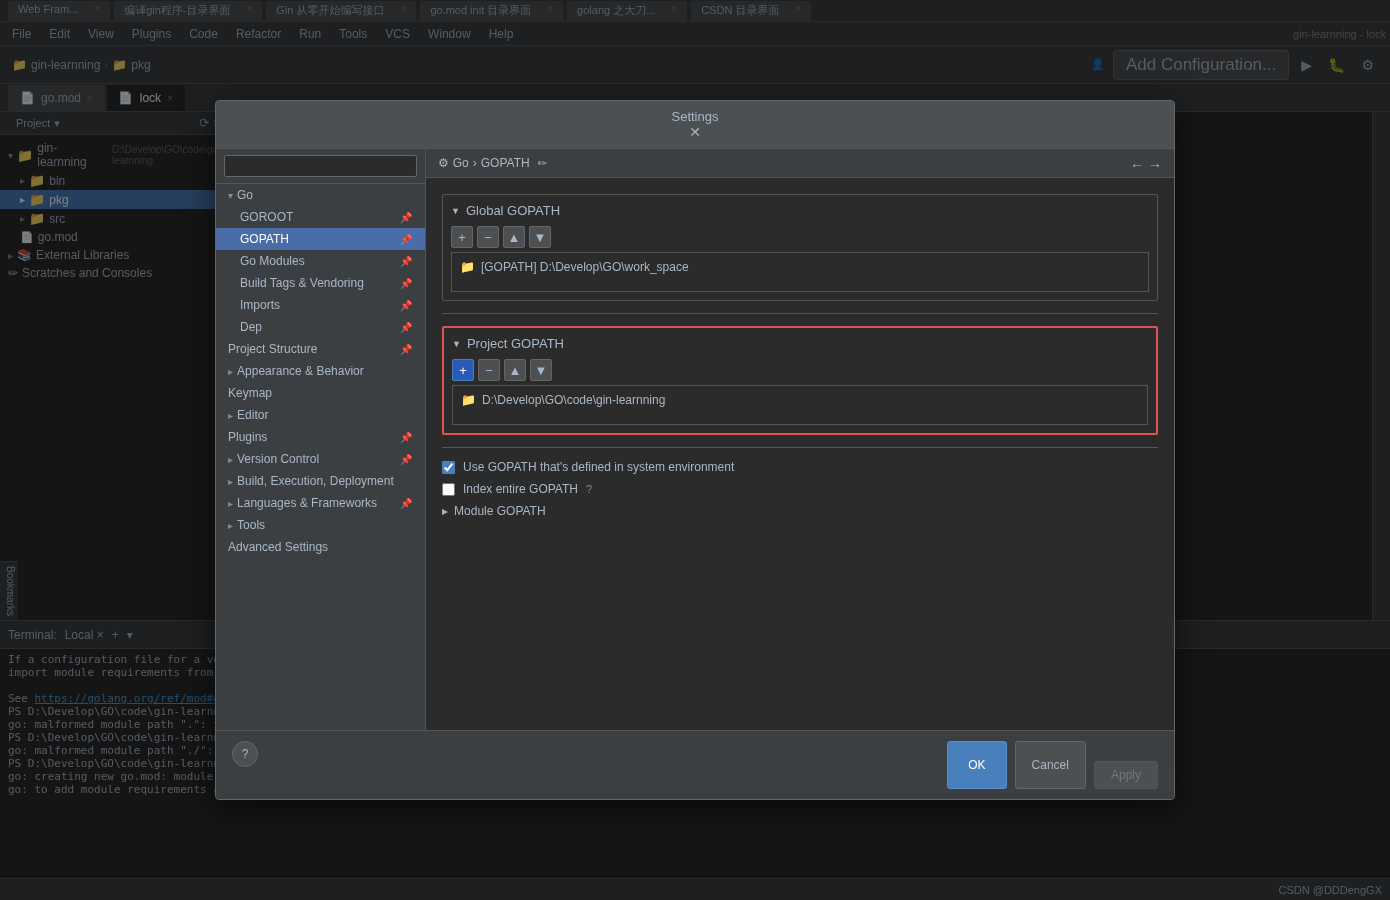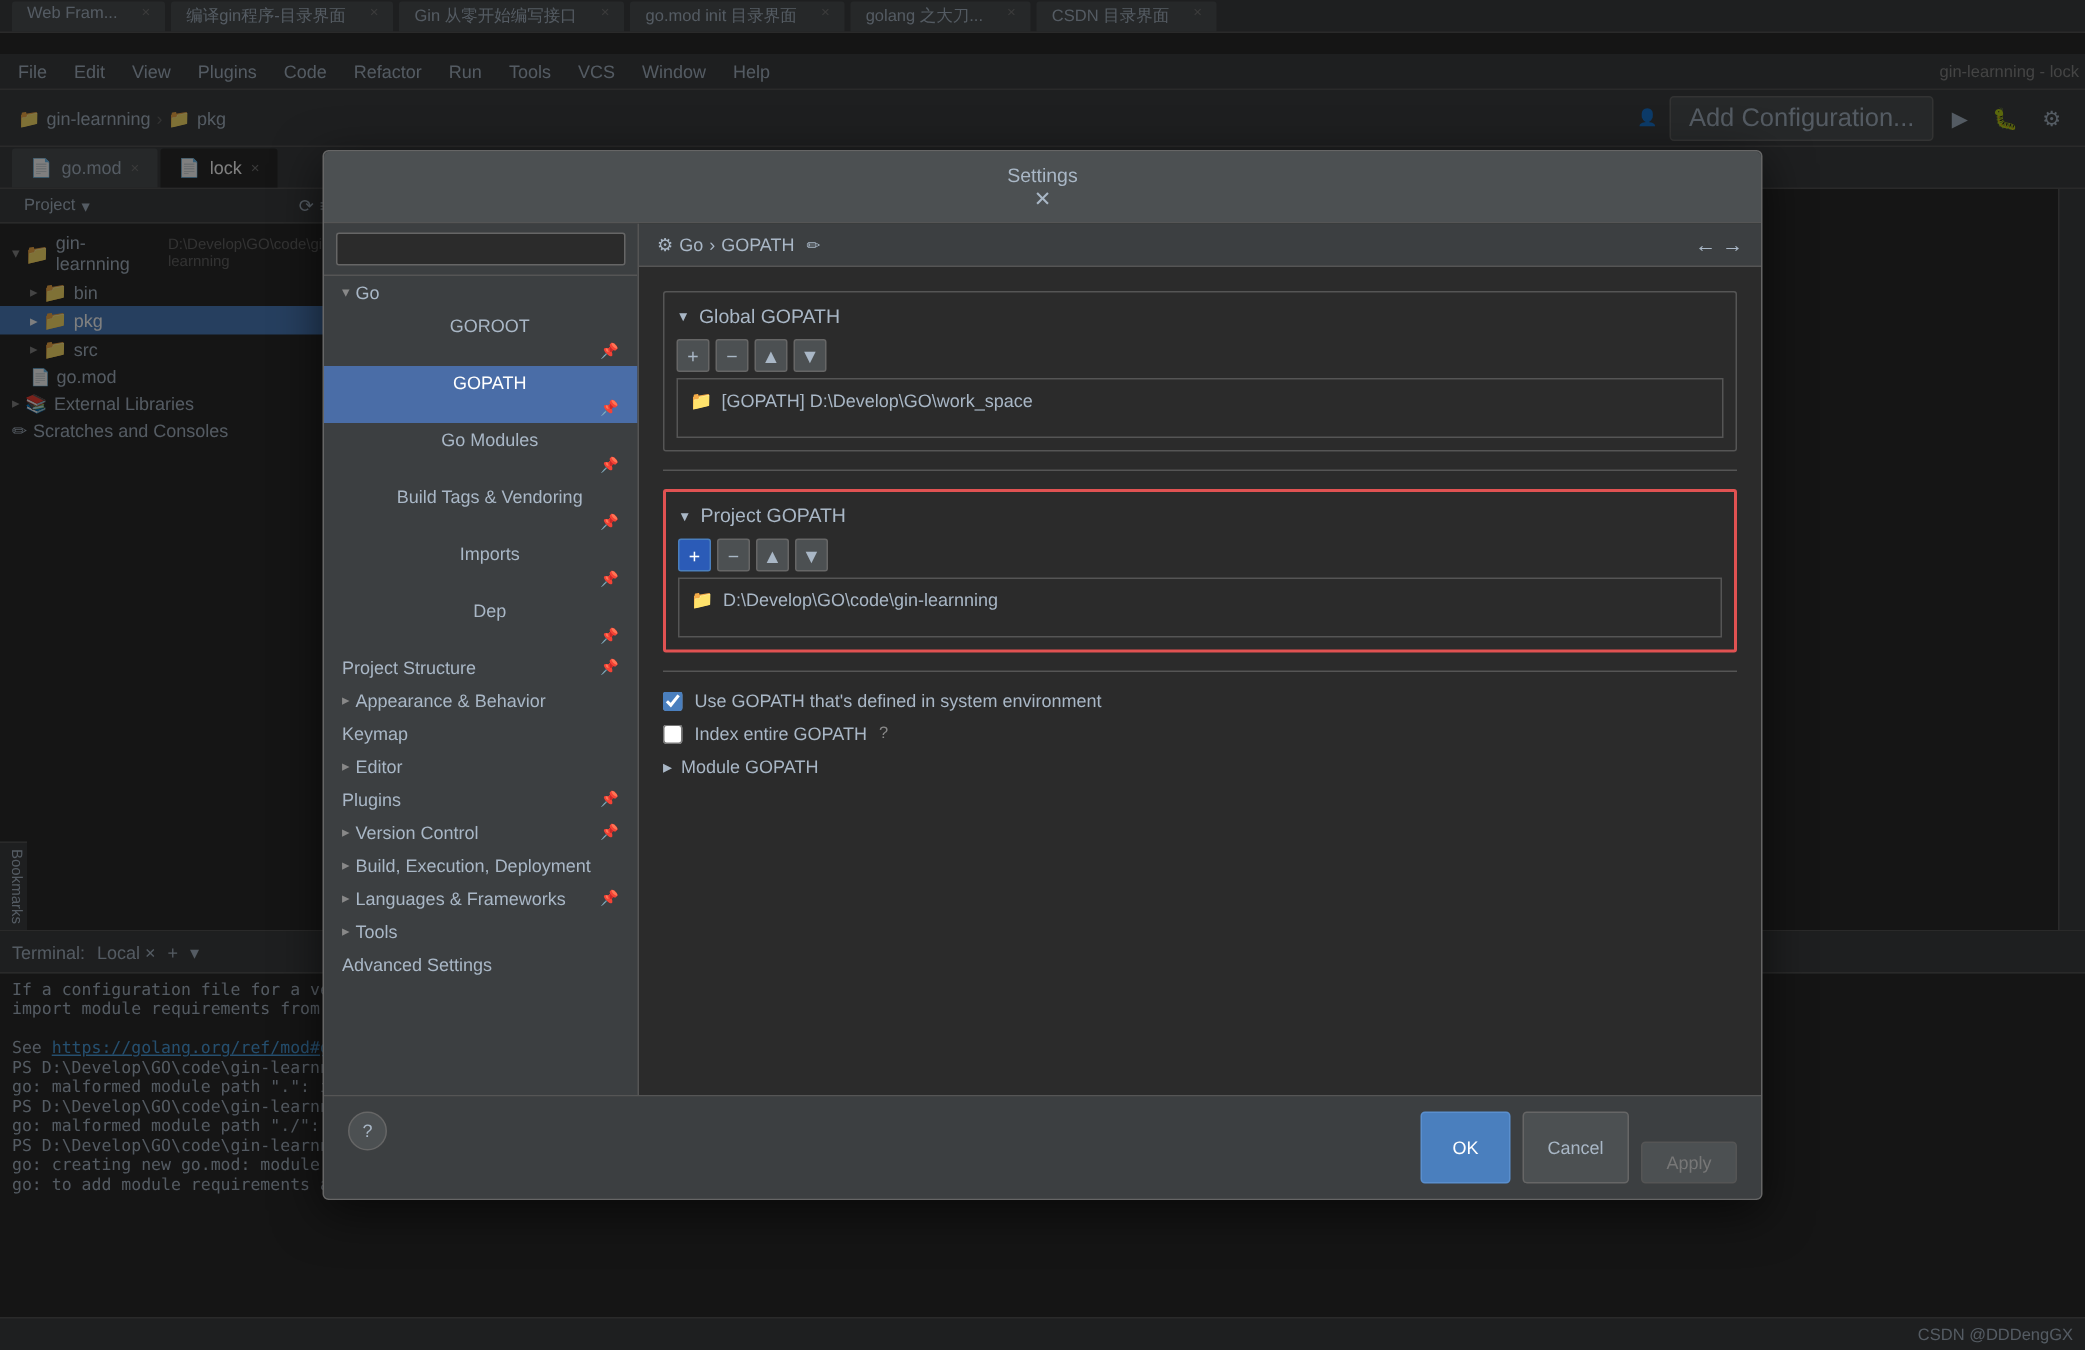--- a/index.html
+++ b/index.html
@@ -44,21 +44,20 @@
 
     
     .menu-bar {
       background: #3c3f41;
       height: 24px;
       display: flex;
       align-items: center;
       padding: 0 4px;
       gap: 2px;
       border-bottom: 1px solid #555;
-      margin-top: 14px;
     }
     .menu-item {
       color: #a9b7c6;
       font-size: 12px;
       padding: 2px 8px;
       cursor: pointer;
       border-radius: 2px;
     }
 
     
@@ -286,21 +285,20 @@
       cursor: pointer;
       color: #a9b7c6;
       font-size: 12px;
       display: flex;
       align-items: center;
       gap: 4px;
     }
     .settings-nav-item.active { background: #4a6da7; color: #fff; }
     .settings-nav-indent {
       padding-left: 24px;
-      flex-direction: column;
     }
     .nav-pin {
       margin-left: auto;
       font-size: 10px;
       color: #666;
     }
 
     
     .settings-right {
       flex: 1;

